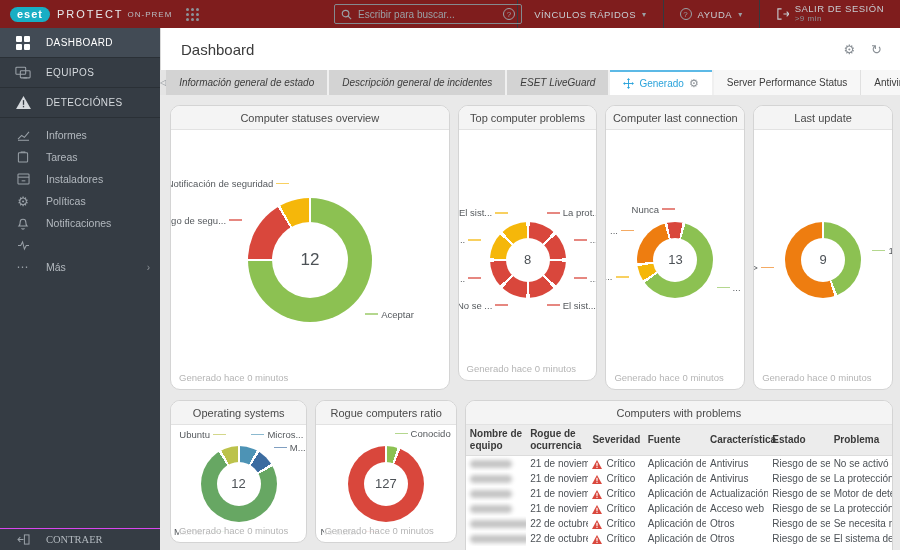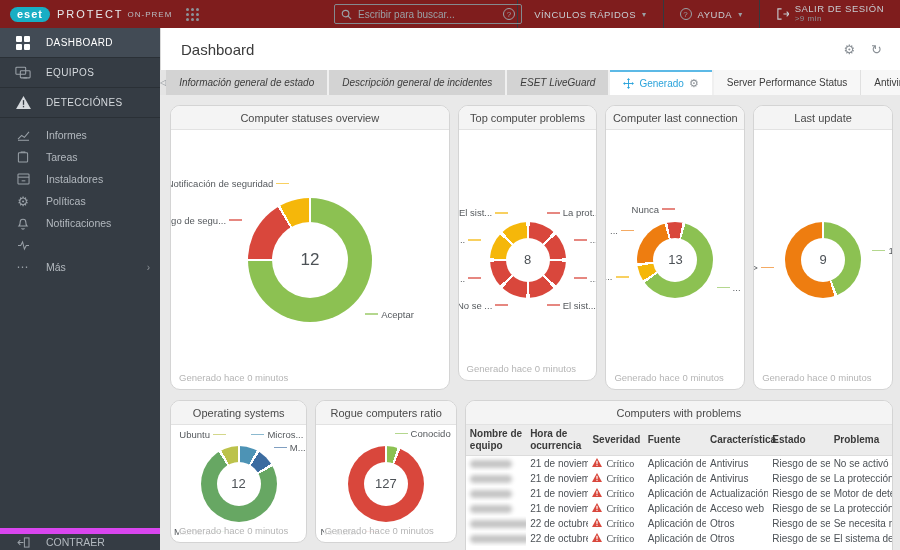--- a/index.html
+++ b/index.html
@@ -37,21 +37,21 @@
   .sidebar { position:absolute; left:0; top:28px; width:160px; height:522px; background:#353c44;
     z-index:20; display:flex; flex-direction:column; }
   .side-item { display:flex; align-items:center; color:#b3b9bf; cursor:pointer; font-size:10px; }
   .side-item .ic { width:46px; display:flex; justify-content:center; color:#9aa1a8; flex:none; }
   .side-item.primary { height:30px; border-bottom:1px solid #2a3036; color:#d6dade;
     letter-spacing:.4px; }
   .side-item.active { background:#424b55; color:#fff; }
   .side-item.small { height:22px; font-size:10.5px; }
   .side-item .chev { margin-left:auto; margin-right:10px; color:#8d9399; font-size:10px; }
   .side-spacer { flex:1; }
-  .collapse-item { height:26px; border-top:6px solid #d946ef; }
+  .collapse-item { height:26px; border-top:1px solid #d946ef;font-family:Liberation Serif, serif; }
   .gear-glyph { font-size:13px; line-height:1; }
   .more-glyph { font-size:12px; letter-spacing:1px; }
 
   
   .main-header { position:absolute; left:160px; top:28px; width:740px; height:42px; background:#fff;
     display:flex; align-items:center; border-left:1px solid #d9d9d9; }
   .page-title { font-size:15px; color:#3b3b3b; padding-left:20px; }
   .header-icons { margin-left:auto; padding-right:18px; display:flex; gap:16px; color:#8a9096;
     font-size:13px; }
   .header-icons span { cursor:pointer; }
@@ -88,21 +88,21 @@
   .donut-label .dash { width:13px; height:1.5px; opacity:.65; flex:none; }
 
   
   .ptable { width:100%; border-collapse:collapse; table-layout:fixed; font-size:10px; }
   .ptable th { background:#ececec; color:#3a3a3a; text-align:left; font-size:10px;
     padding:3px 4px 4px; vertical-align:middle; line-height:1.15; border-bottom:1px solid #dcdcdc;
     cursor:pointer; font-weight:bold; }
   .ptable td { padding:2px 4px; color:#4c5156; white-space:nowrap; overflow:hidden; height:15px; }
   .redacted { display:inline-block; height:8px; border-radius:4px; background:#c4c4c4;
     filter:blur(2px); vertical-align:middle; }
-  .sev { display:flex; align-items:flex-start; gap:4px;font-family:Liberation Serif, serif; }
+  .sev { display:flex; align-items:flex-end; gap:4px; }
 </style>
 </head>
 <body>
 
 <div class="topbar">
   <div class="brand">
     <span class="eset-logo">eset</span>
     <span class="brand-product">PROTECT</span>
     <span class="brand-edition">ON-PREM</span>
   </div>
@@ -425,21 +425,21 @@
           </div>
         </div>
       <div class="panel-footer">Generado hace 0 minutos</div>
     </div>
     <div class="panel" style="width:430px;height:170px">
       <div class="panel-title">Computers with problems</div>
       <table class="ptable">
         <thead>
             <tr>
               <th style="width: 60px;">Nombre de equipo</th>
-              <th style="width: 62px;">Hora de ocurrencia</th>
+              <th style="width: 62px;">Rogue de ocurrencia</th>
               <th style="width: 55px;">Severidad</th>
               <th style="width: 62px;">Fuente</th>
               <th style="width: 62px;">Característica</th>
               <th style="width: 61px;">Estado</th>
               <th style="width: 62px;">Problema</th>
             </tr>
           </thead>
         <tbody>
             <tr>
               <td><span class="redacted" style="width:42px"></span></td>

